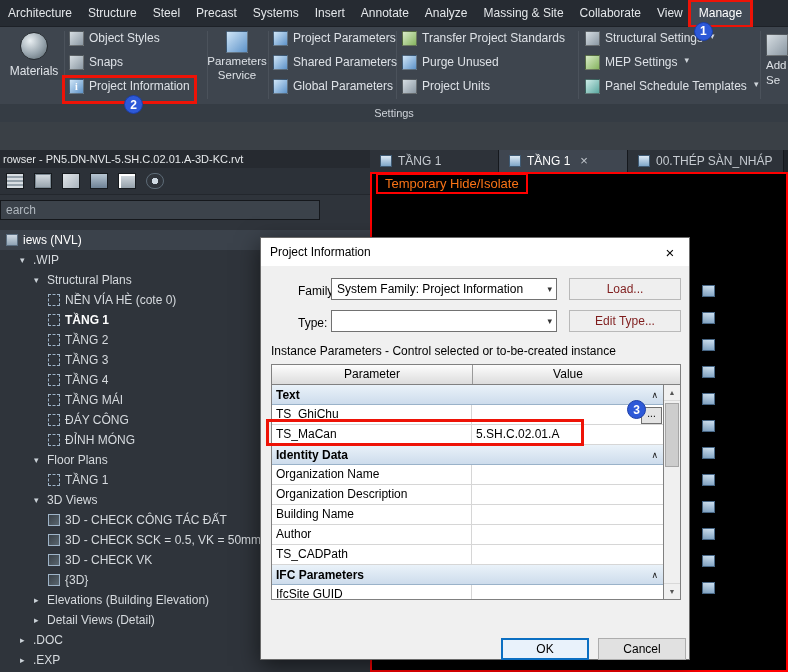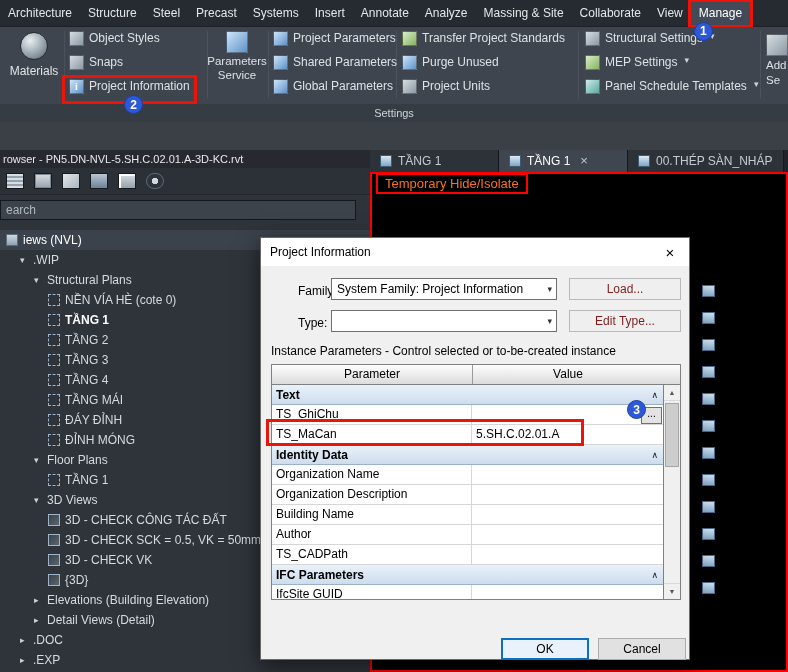--- a/index.html
+++ b/index.html
@@ -52,21 +52,21 @@
   .btoolbar{height:26px;display:flex;align-items:center;gap:10px;padding-left:6px;
     background:#2c3138;border-bottom:1px solid #23272d;}
   .tico{width:16px;height:14px;border:1px solid #171b1f;flex:none;}
   .t1{background:repeating-linear-gradient(180deg,#d8dee3 0 2px,#95a1ab 2px 4px);}
   .t2{background:linear-gradient(#d8dee3,#95a1ab);box-shadow:inset 0 0 0 1px #7d8a94;}
   .t3{background:linear-gradient(135deg,#e3e7ea,#a9b4bd);}
   .t4{background:linear-gradient(#b8c6d2,#6e8296);}
   .t5{background:linear-gradient(#d8dee3,#95a1ab);box-shadow:inset 2px 2px 0 #fff;}
   .t6{background:radial-gradient(circle,#cfd9e2 30%,#2f343b 32%);border-radius:8px;border-color:#5d6b77;}
   .bsearch{padding:5px 4px 4px 0;}
-  .sinput{width:356px;height:20px;background:#3c434b;border:1px solid #15181c;color:#d7dbdf;
+  .sinput{width:320px;height:20px;background:#3c434b;border:1px solid #15181c;color:#d7dbdf;
     font-size:12px;padding:0 5px;font-family:"Liberation Sans",sans-serif;box-sizing:border-box;}
   .sinput::placeholder{color:#aeb6bd;}
   .tree{position:absolute;left:0;top:80px;right:0;bottom:0;overflow:hidden;}
   .trow{height:20px;display:flex;align-items:center;color:#d6dade;font-size:12px;white-space:nowrap;}
   .trow.root{background:#3b424b;color:#fff;}
   .trow.bold .tlabel{font-weight:bold;color:#fff;}
   .arrow{width:13px;font-size:9px;color:#ccd2d8;flex:none;}
   .ico-plan{width:12px;height:12px;border:1px dashed #9fb4c8;margin-right:5px;flex:none;box-sizing:border-box;}
   .ico-3d{width:12px;height:12px;border:1px solid #9fb4c8;margin-right:5px;flex:none;box-sizing:border-box;
     background:linear-gradient(135deg,#394047,#5b6770);}
@@ -297,21 +297,21 @@
       <div class="trow" style="padding-left: 48px;">
         <span class="ico-plan"></span>
         <span class="tlabel">TẦNG 4</span>
       </div>
       <div class="trow" style="padding-left: 48px;">
         <span class="ico-plan"></span>
         <span class="tlabel">TẦNG MÁI</span>
       </div>
       <div class="trow" style="padding-left: 48px;">
         <span class="ico-plan"></span>
-        <span class="tlabel">ĐÁY ĐỈNH</span>
+        <span class="tlabel">ĐÁY CÔNG</span>
       </div>
       <div class="trow" style="padding-left: 48px;">
         <span class="ico-plan"></span>
         <span class="tlabel">ĐỈNH MÓNG</span>
       </div>
       <div class="trow" style="padding-left: 34px;">
         <span class="arrow">▾</span>
         <span class="tlabel">Floor Plans</span>
       </div>
       <div class="trow" style="padding-left: 48px;">

